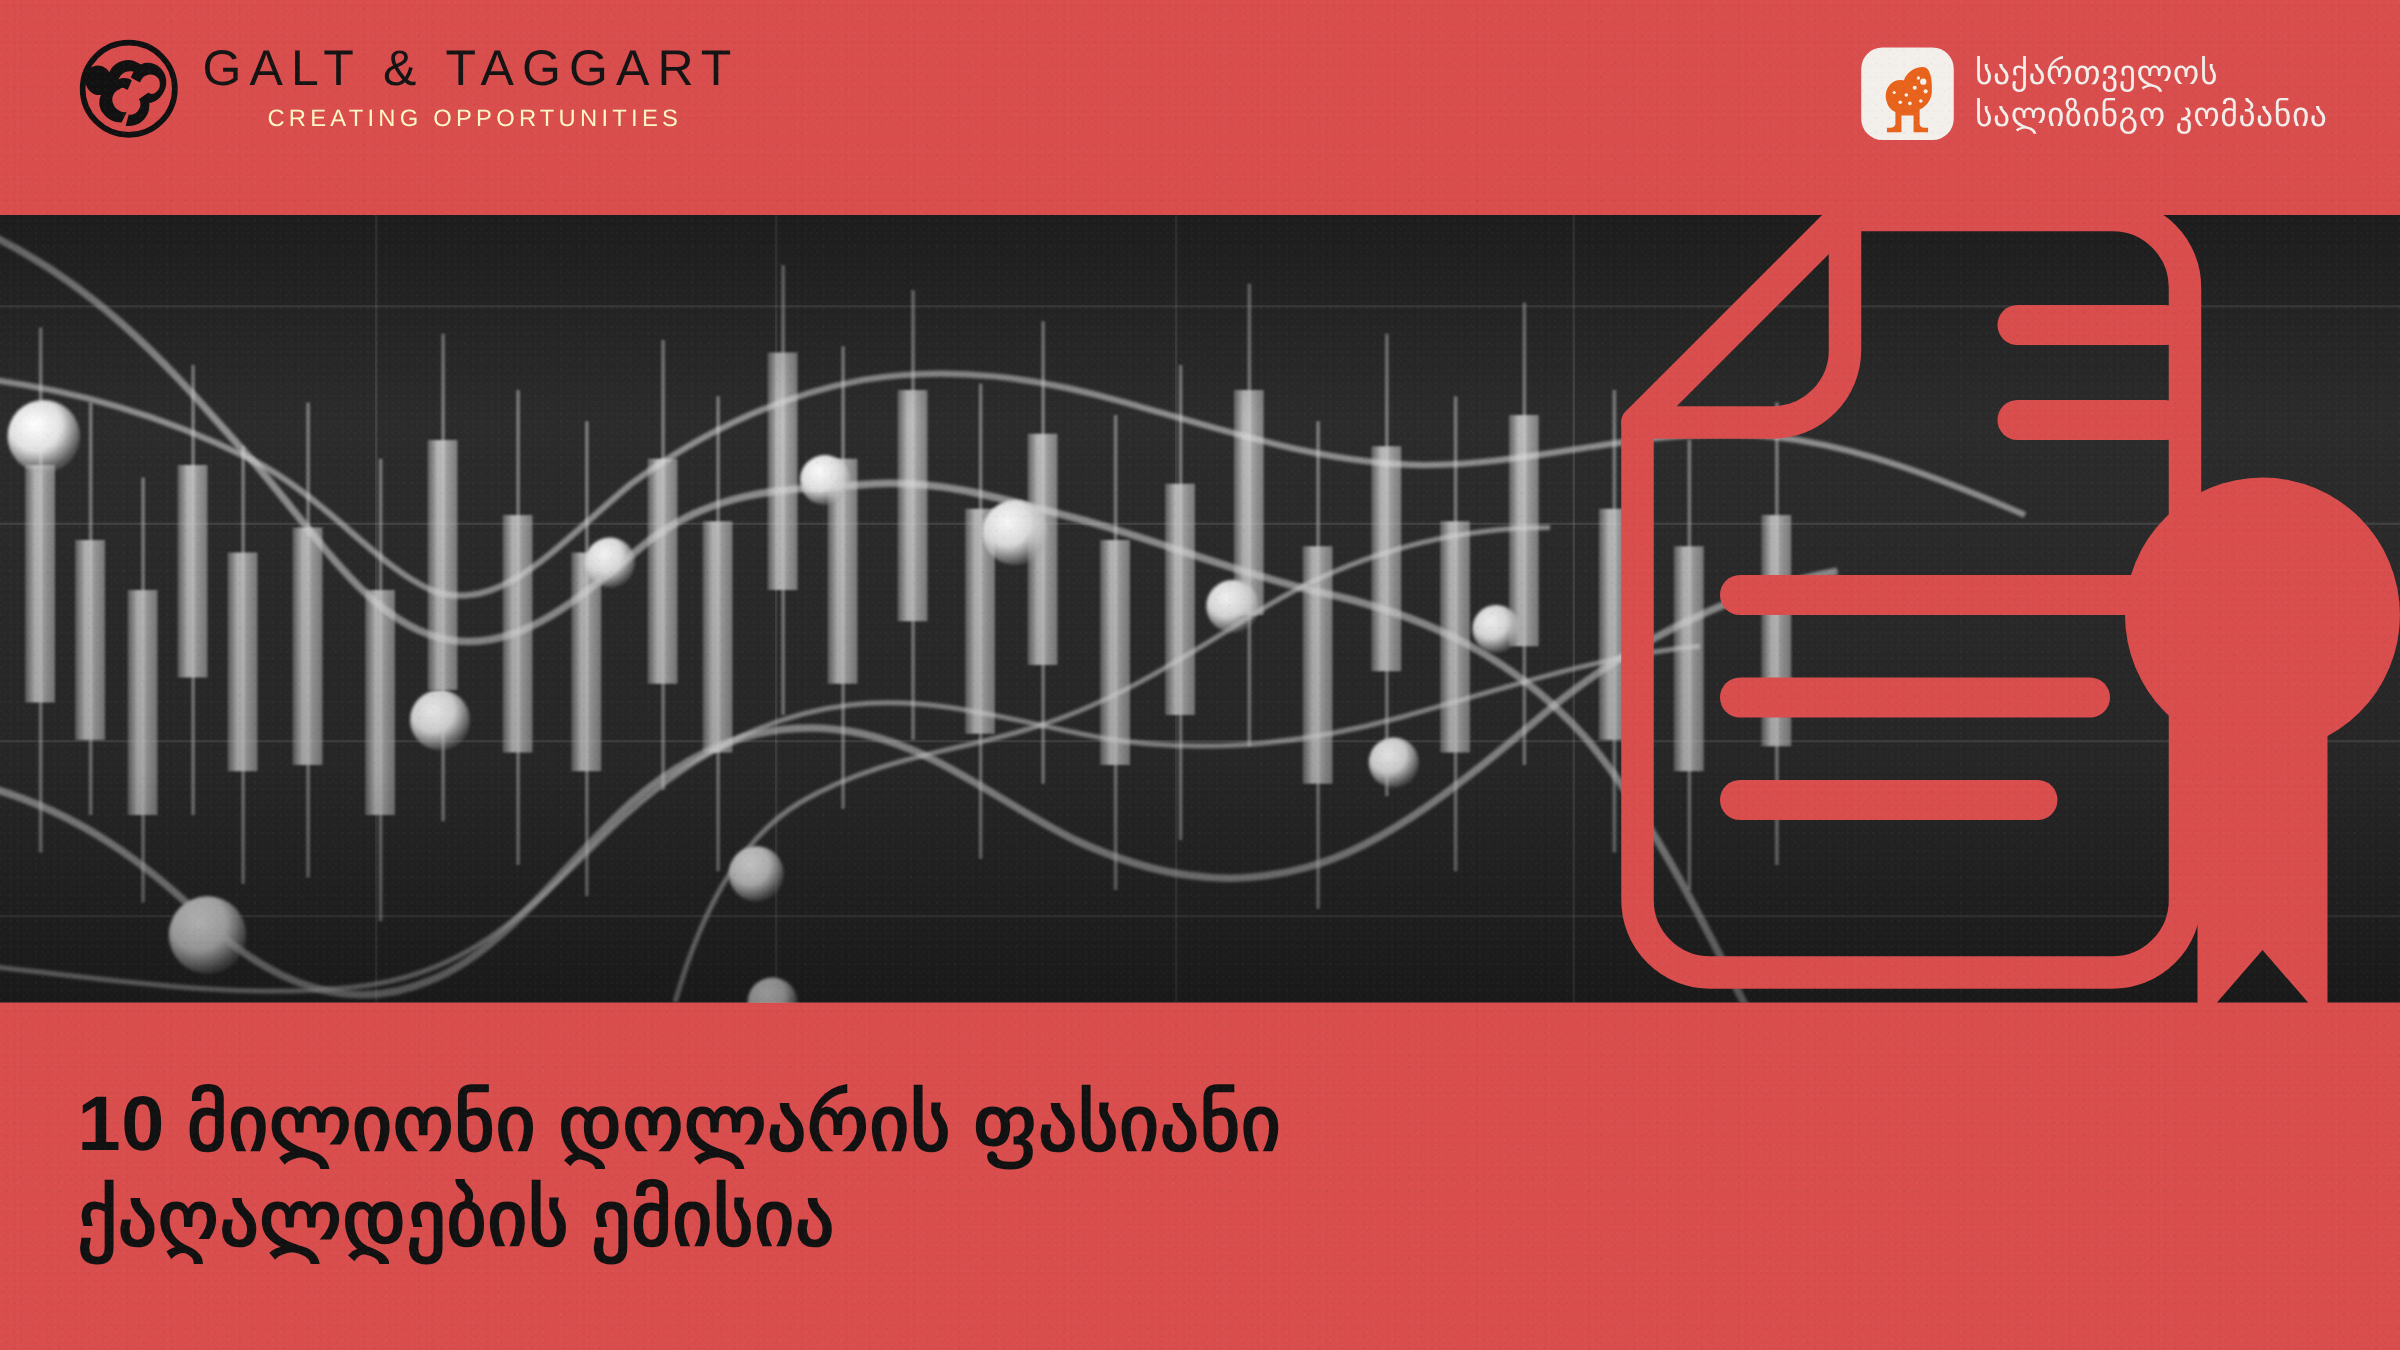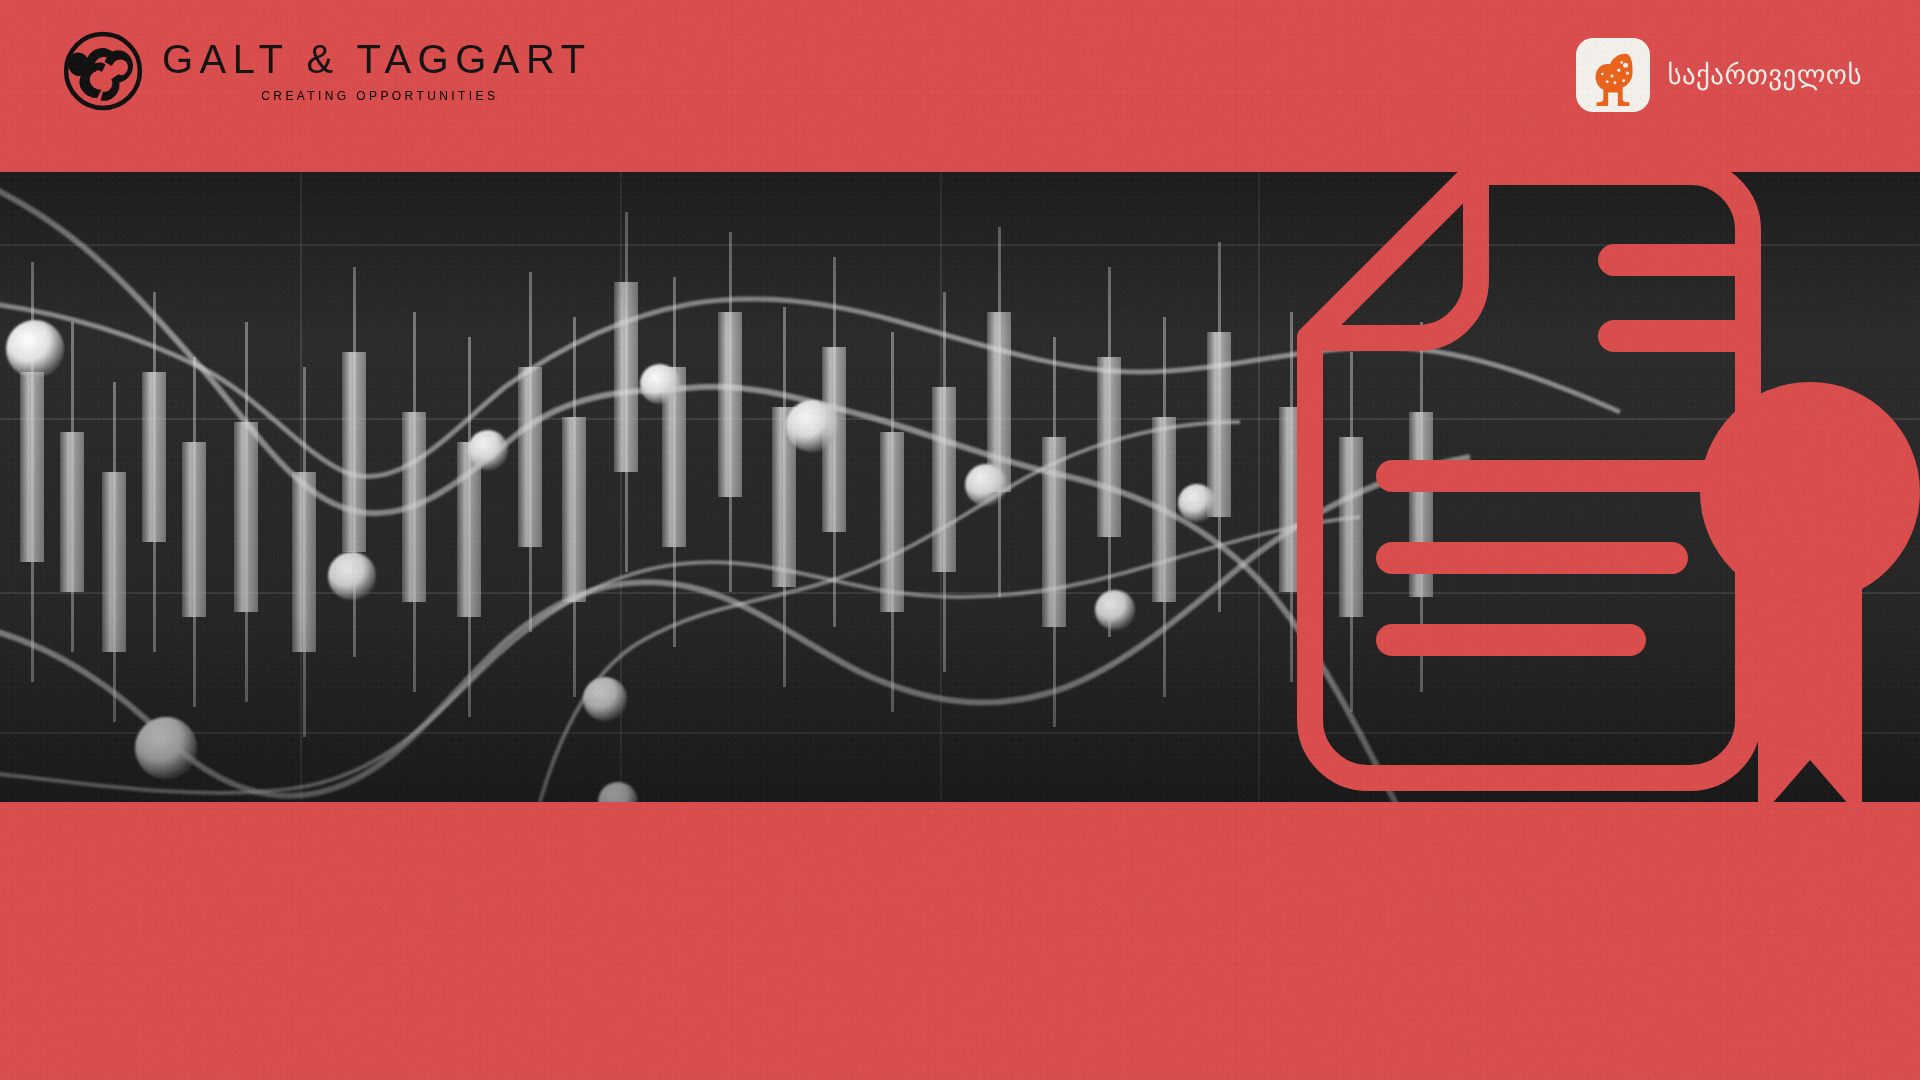--- a/index.html
+++ b/index.html
@@ -45,22 +45,22 @@
     position:absolute; left:62px; top:30px;
     display:flex; align-items:center; gap:18px;
   }
   #gt-mark { width:82px; height:82px; display:block; }
   #gt-words { display:flex; flex-direction:column; }
   #gt-name {
     font-size:40px; font-weight:400; letter-spacing:6.5px;
     color:#141414; line-height:1.02; white-space:nowrap;
   }
   #gt-tag {
-    font-size:12px; font-weight:400; letter-spacing:3.4px;
-    color:#000000; text-align:center; white-space:nowrap;
+    font-size:19px; font-weight:400; letter-spacing:3.4px;
+    color:#fef9c3; text-align:center; white-space:nowrap;
     margin-top:9px; padding-left:6px;
   }
 
   #gl-logo {
     position:absolute; right:58px; top:38px;
     display:flex; align-items:center; gap:17px;
   }
   #gl-badge {
     width:74px; height:74px; border-radius:17px;
     background:#f3f0ec; display:flex;
@@ -301,20 +301,25 @@
           <circle cx="41" cy="19" r="1.4" fill="#f3f0ec"></circle>
           <circle cx="31" cy="33" r="1.5" fill="#f3f0ec"></circle>
           <circle cx="26" cy="39" r="1.5" fill="#f3f0ec"></circle>
           <circle cx="34" cy="40" r="1.5" fill="#f3f0ec"></circle>
           <circle cx="43" cy="38" r="1.5" fill="#f3f0ec"></circle>
           <circle cx="21" cy="31" r="1.3" fill="#f3f0ec"></circle>
         </svg>
       </div>
       <div id="gl-words">
         <div class="gl-line">საქართველოს</div>
+        <div class="gl-line">სალიზინგო კომპანია</div>
       </div>
     </div>
 
   </div>
 
+  <div id="title">
+    <div class="title-line">10 მილიონი დოლარის ფასიანი</div>
+    <div class="title-line">ქაღალდების ემისია</div>
+  </div>
 
   <div id="grain"></div>
 </div>
 
 </body></html>

